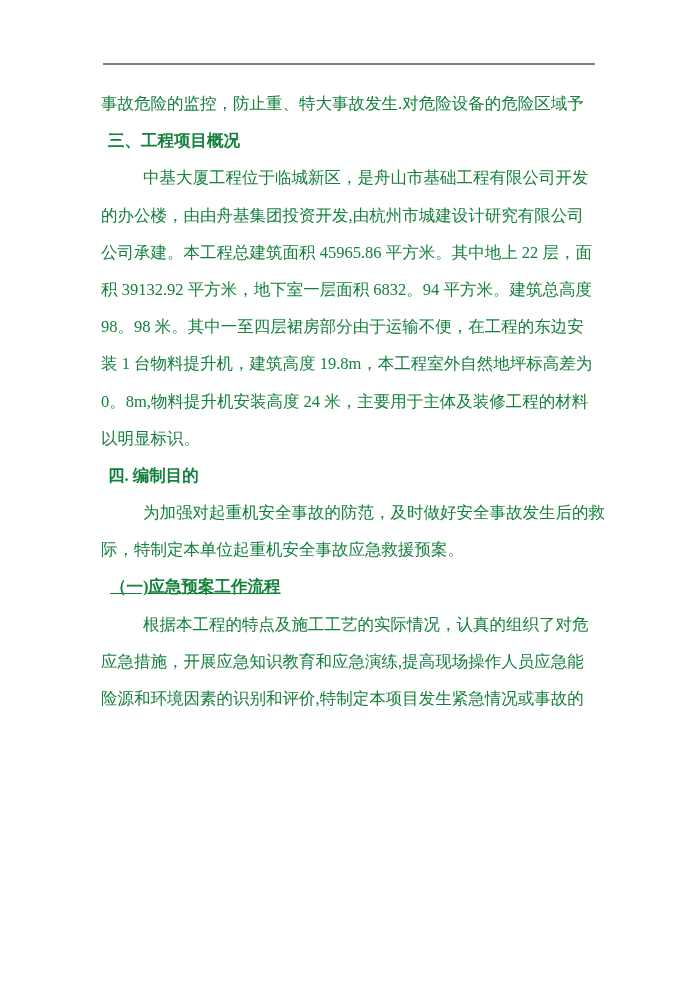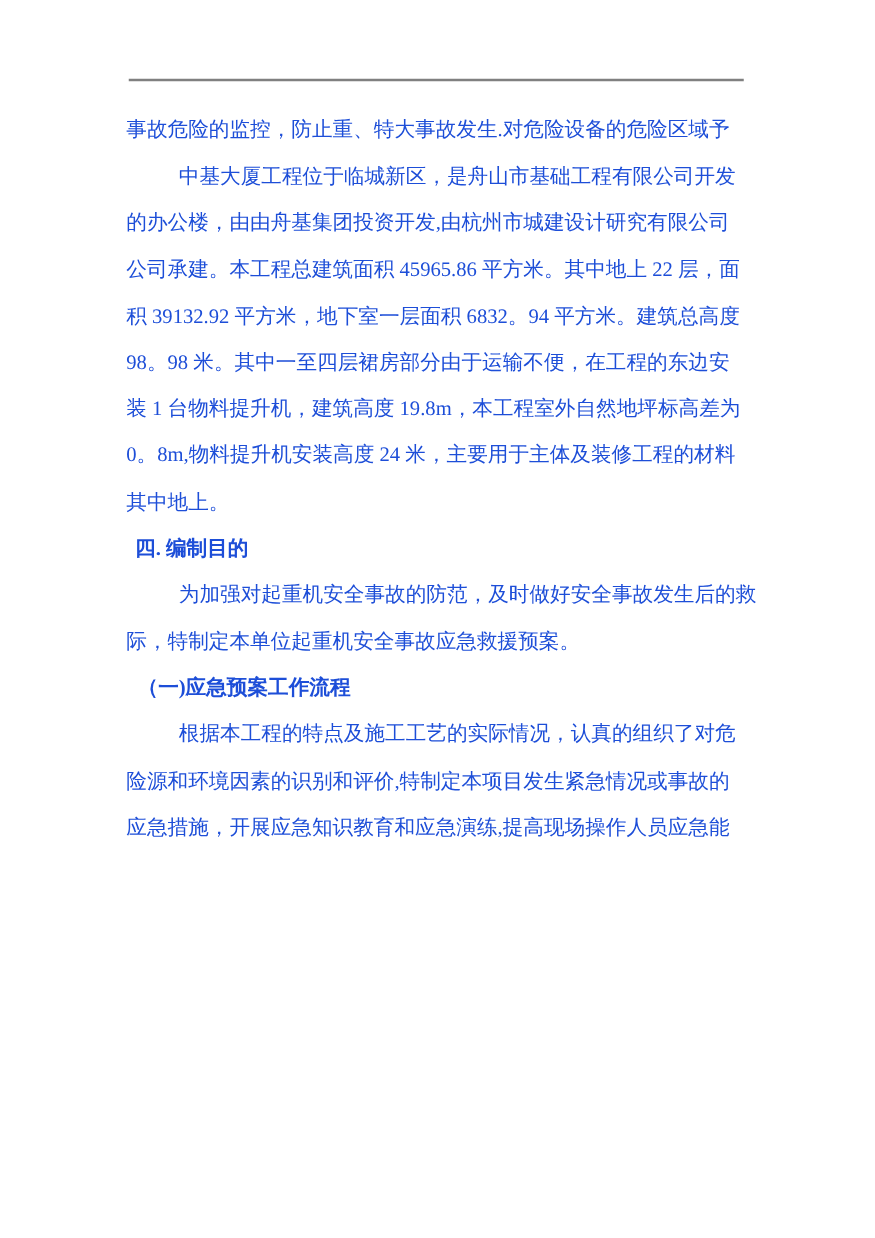--- a/index.html
+++ b/index.html
@@ -40,38 +40,40 @@
   .line.indent {
     text-indent: 42px;
     font-family: Liberation Serif, serif;
   }
   .line.heading {
     font-weight: bold;
     padding-left: 7px;
   }
   .line.heading.sub {
     padding-left: 9px;
+    text-decoration: underline;
   }
 </style>
 </head>
 <body>
 
-<div class="page" style="color: #1d4ed8; background: rgb(255, 255, 255);">
+<div class="page" style="color: #15803d; background: rgb(255, 255, 255);">
   <div class="header-rule" style="background: rgb(128, 128, 128);"></div>
   <div class="content" id="doc-body">
       <div class="line">事故危险的监控，防止重、特大事故发生.对危险设备的危险区域予</div>
+      <div class="line heading">三、工程项目概况</div>
       <div class="line indent">中基大厦工程位于临城新区，是舟山市基础工程有限公司开发</div>
       <div class="line">的办公楼，由由舟基集团投资开发,由杭州市城建设计研究有限公司</div>
       <div class="line">公司承建。本工程总建筑面积 45965.86 平方米。其中地上 22 层，面</div>
       <div class="line">积 39132.92 平方米，地下室一层面积 6832。94 平方米。建筑总高度</div>
       <div class="line">98。98 米。其中一至四层裙房部分由于运输不便，在工程的东边安</div>
       <div class="line">装 1 台物料提升机，建筑高度 19.8m，本工程室外自然地坪标高差为</div>
       <div class="line">0。8m,物料提升机安装高度 24 米，主要用于主体及装修工程的材料</div>
-      <div class="line">其中地上。</div>
+      <div class="line">以明显标识。</div>
       <div class="line heading">四. 编制目的</div>
       <div class="line indent">为加强对起重机安全事故的防范，及时做好安全事故发生后的救</div>
       <div class="line">际，特制定本单位起重机安全事故应急救援预案。</div>
       <div class="line heading sub">（一)应急预案工作流程</div>
       <div class="line indent">根据本工程的特点及施工工艺的实际情况，认真的组织了对危</div>
+      <div class="line">应急措施，开展应急知识教育和应急演练,提高现场操作人员应急能</div>
       <div class="line">险源和环境因素的识别和评价,特制定本项目发生紧急情况或事故的</div>
-      <div class="line">应急措施，开展应急知识教育和应急演练,提高现场操作人员应急能</div>
     </div>
 </div>
 
 </body></html>

